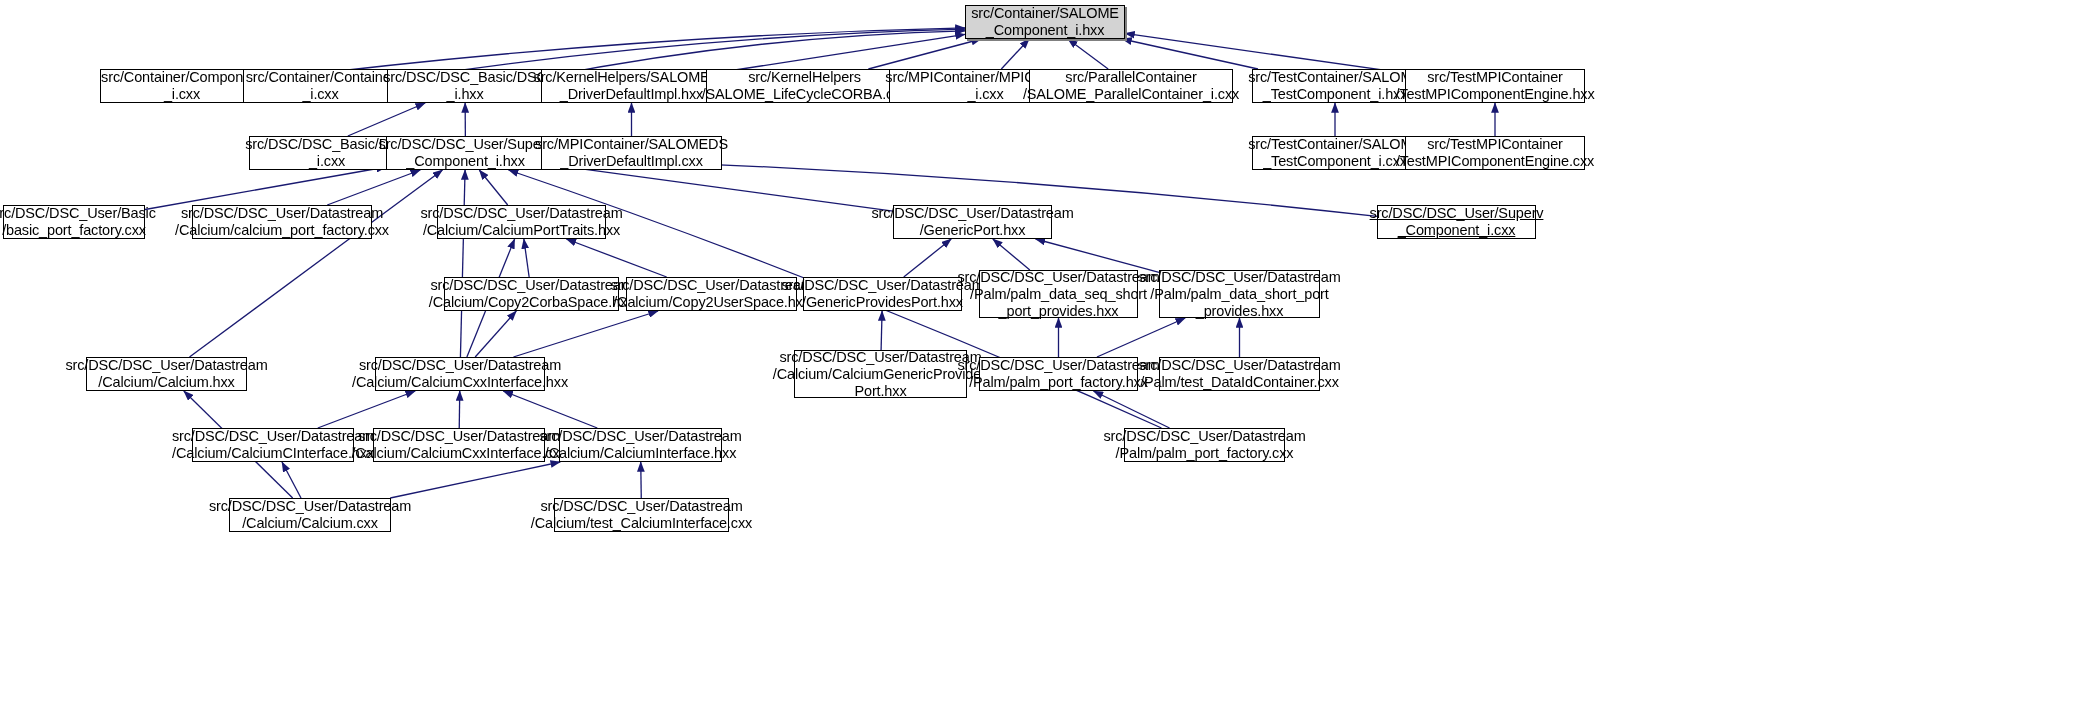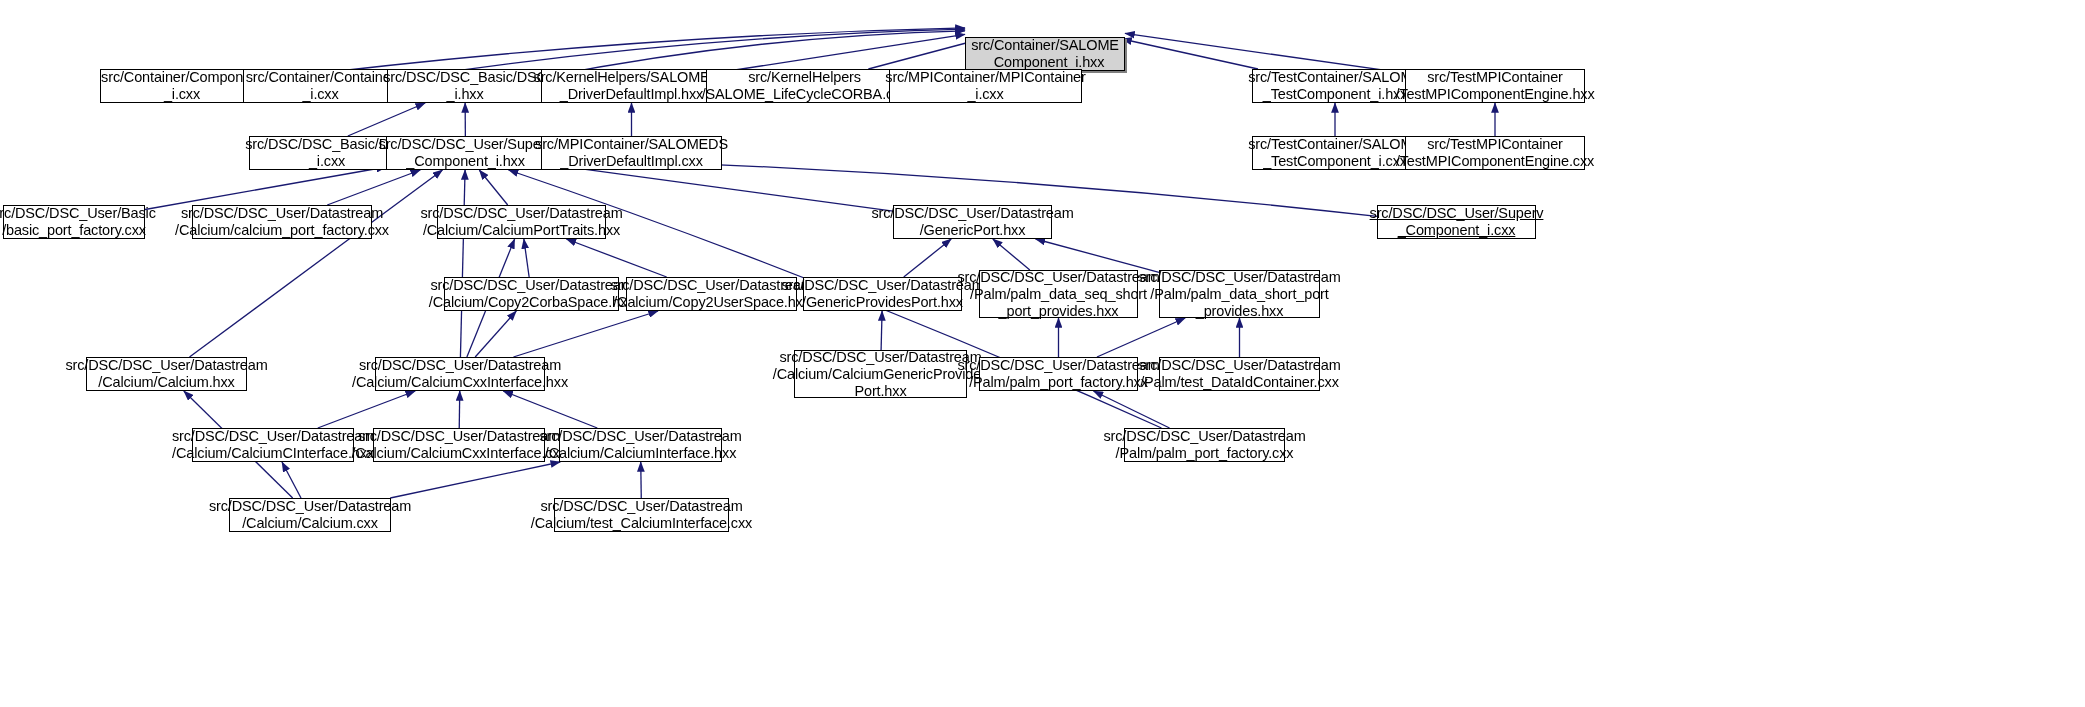--- a/index.html
+++ b/index.html
@@ -36,21 +36,20 @@
     align-items: center;
     justify-content: center;
     white-space: pre-line;
     letter-spacing: -0.15px;
     z-index: 5;
   }
   .node.root {
     background: #d3d3d3;
     border: 1px solid #000000;
     box-shadow: 2px 2px 0 0 #808080;
-    margin-top: 32px;
   }
 </style>
 </head>
 <body>
 
 <div id="canvas">
   <svg id="edges" viewBox="0 0 2085 707">
       <defs>
         <marker id="arrowhead" markerWidth="8" markerHeight="6" refX="7.5" refY="3" orient="auto" markerUnits="strokeWidth">
           <path d="M0,0 L8,3 L0,6 z" fill="#191970"></path>
@@ -106,20 +105,22 @@
     <div class="node" style="left: 243px; top: 69px; width: 155px; height: 34px;">src/Container/Container
 _i.cxx</div>
     <div class="node" style="left: 387px; top: 69px; width: 156px; height: 34px;">src/DSC/DSC_Basic/DSC
 _i.hxx</div>
     <div class="node" style="left: 541px; top: 69px; width: 181px; height: 34px;">src/KernelHelpers/SALOMEDS
 _DriverDefaultImpl.hxx</div>
     <div class="node" style="left: 706px; top: 69px; width: 197px; height: 34px;">src/KernelHelpers
 /SALOME_LifeCycleCORBA.cxx</div>
     <div class="node" style="left: 889px; top: 69px; width: 193px; height: 34px;">src/MPIContainer/MPIContainer
 _i.cxx</div>
+    <div class="node" style="left: 1029px; top: 69px; width: 204px; height: 34px;">src/ParallelContainer
+/SALOME_ParallelContainer_i.cxx</div>
     <div class="node" style="left: 1252px; top: 69px; width: 166px; height: 34px;">src/TestContainer/SALOME
 _TestComponent_i.hxx</div>
     <div class="node" style="left: 1405px; top: 69px; width: 180px; height: 34px;">src/TestMPIContainer
 /TestMPIComponentEngine.hxx</div>
     <div class="node" style="left: 230px; top: 136px; width: 156px; height: 34px; margin-left: 19px;">src/DSC/DSC_Basic/DSC
 _i.cxx</div>
     <div class="node" style="left: 386px; top: 136px; width: 159px; height: 34px;">src/DSC/DSC_User/Superv
 _Component_i.hxx</div>
     <div class="node" style="left: 541px; top: 136px; width: 181px; height: 34px;">src/MPIContainer/SALOMEDS
 _DriverDefaultImpl.cxx</div>

